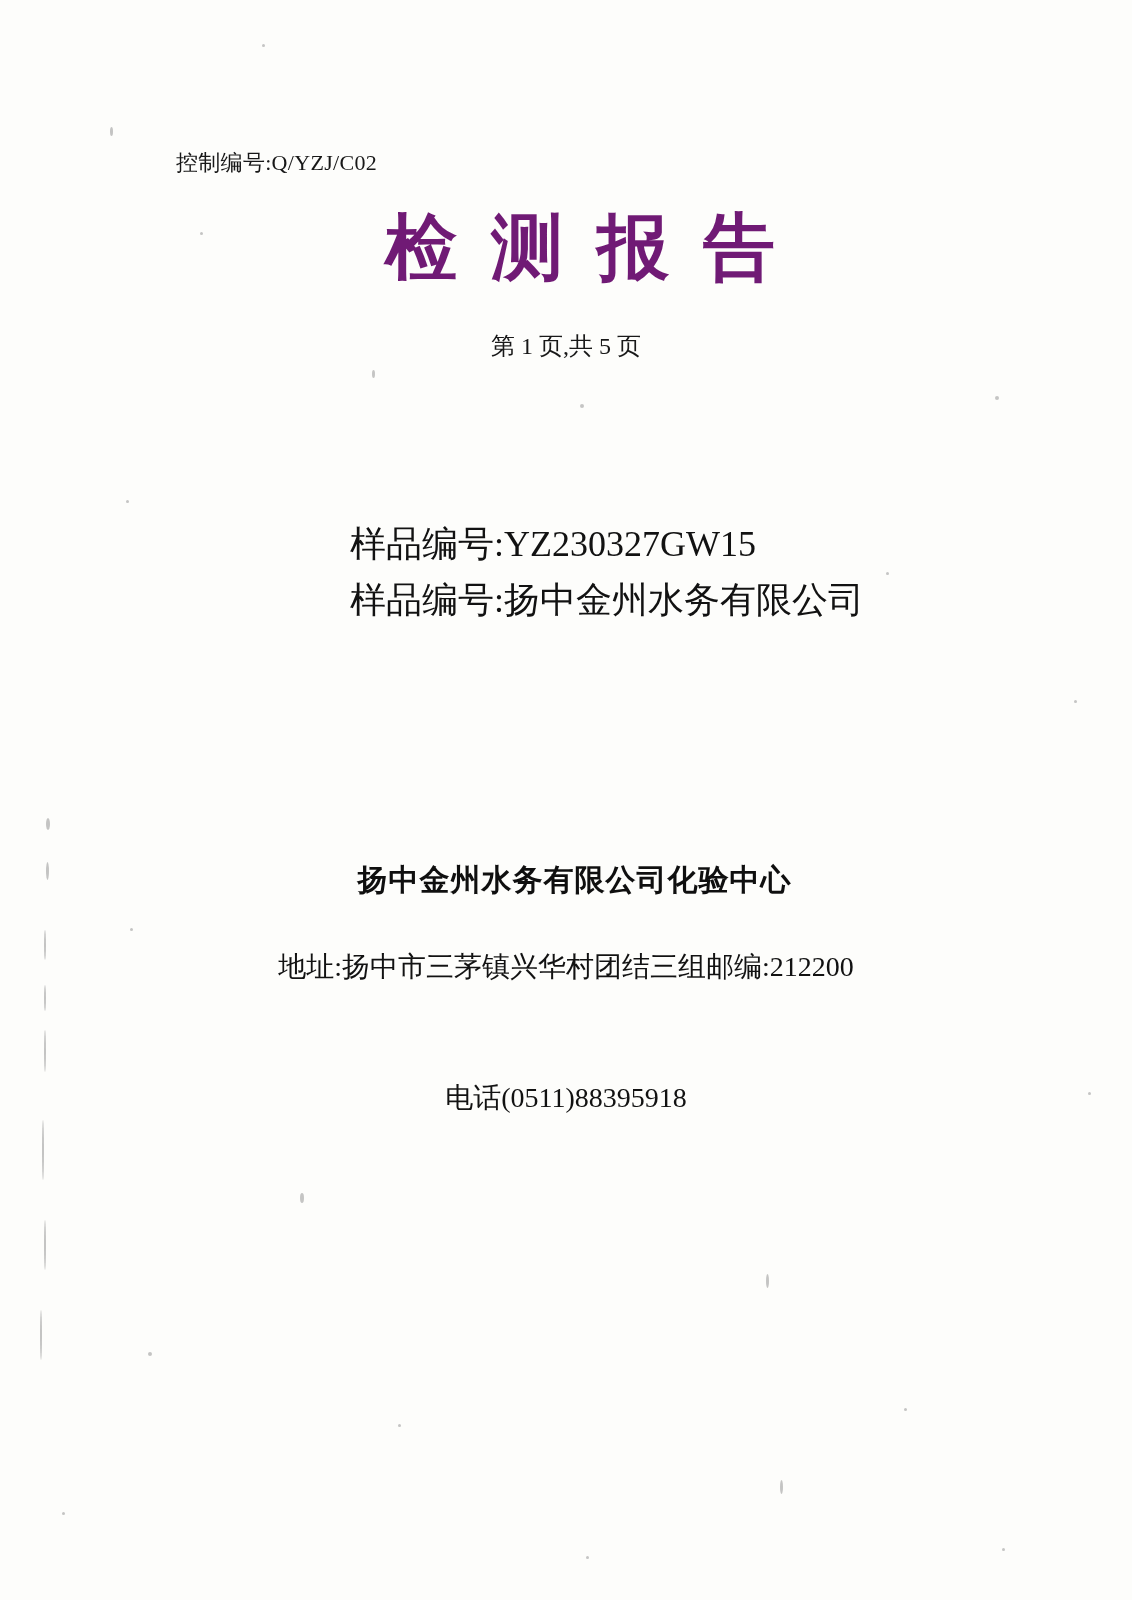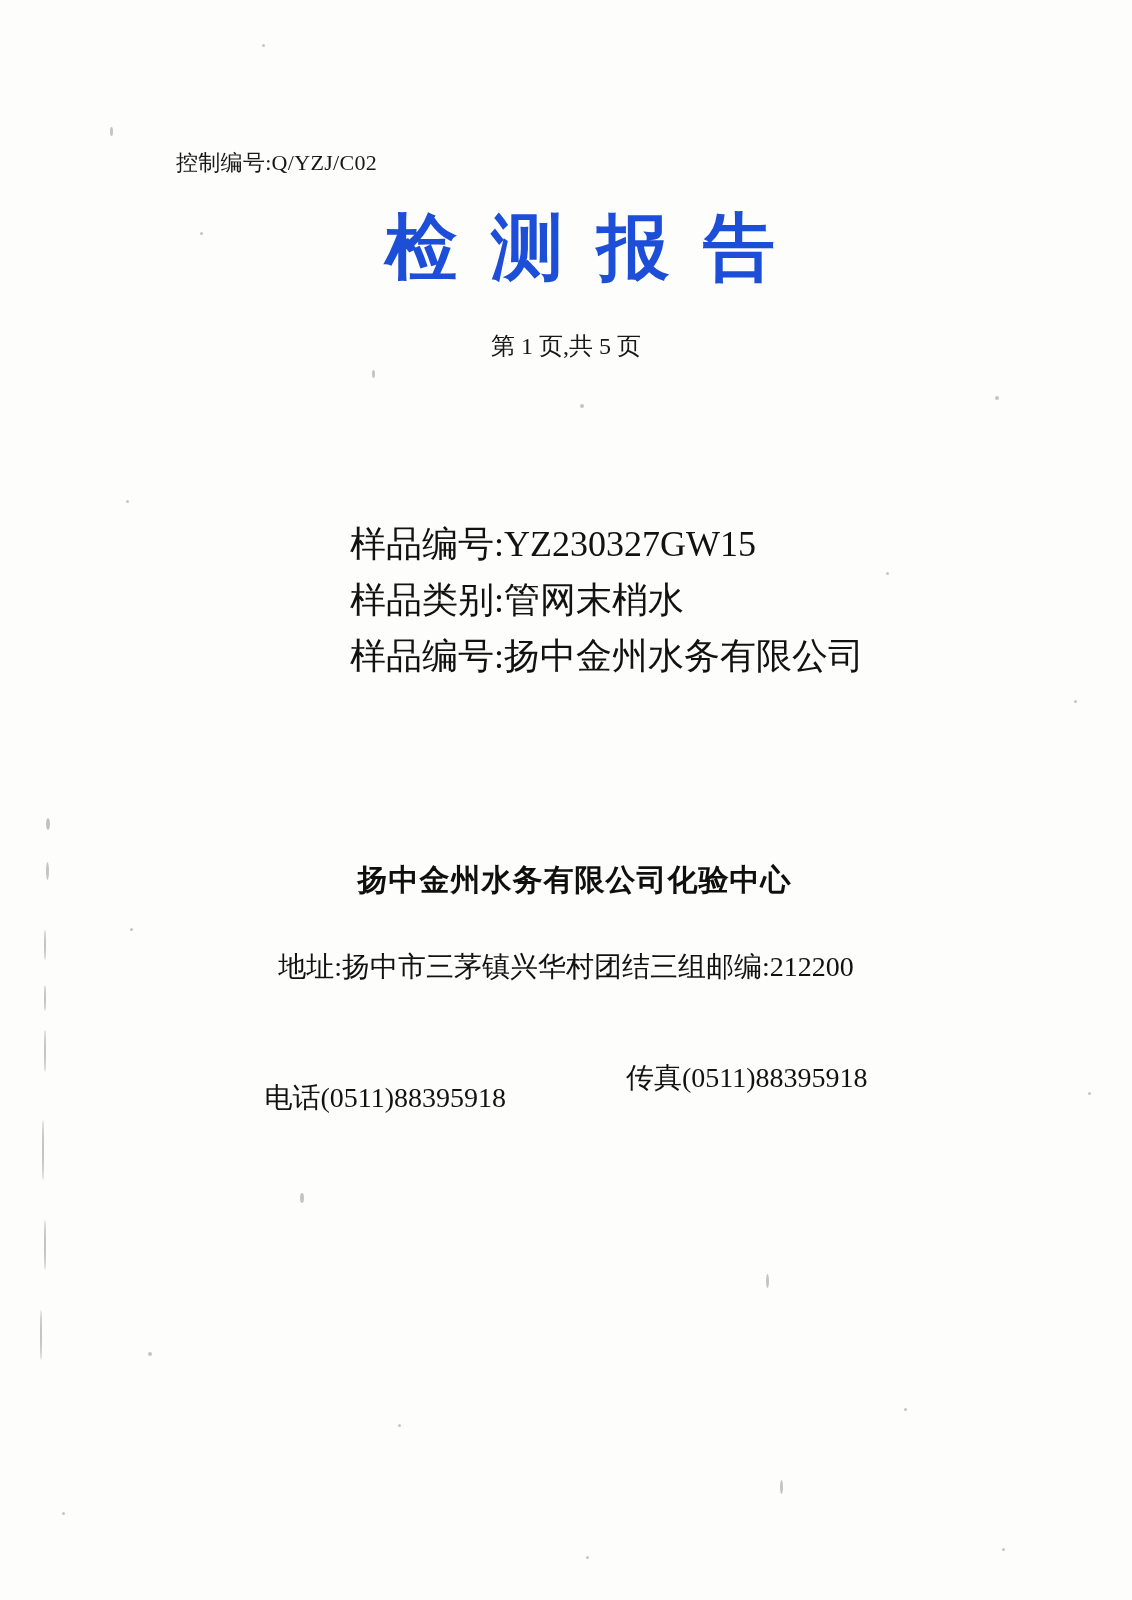--- a/index.html
+++ b/index.html
@@ -47,21 +47,21 @@
   .doc-title {
     position: absolute;
     left: 0;
     right: 0;
     top: 200px;
     text-align: center;
     font-size: 72px;
     font-weight: bold;
     letter-spacing: 34px;
     text-indent: 34px;
-    color: #1d4ed8;
+    color: #701a75;
     font-family: Liberation Sans, sans-serif;
     margin-left: 28px;
   }
 
   .page-count {
     position: absolute;
     left: 0;
     right: 0;
     top: 330px;
     text-align: center;
@@ -124,34 +124,32 @@
 <div class="page">
 
   <div class="control-no">控制编号:Q/YZJ/C02</div>
 
   <div class="doc-title">检测报告</div>
 
   <div class="page-count">第 1 页,共 5 页</div>
 
   <div class="meta-block">
     <div class="meta-line">样品编号:YZ230327GW15</div>
-    <div class="meta-line">样品类别:管网末梢水</div>
     <div class="meta-line">样品编号:扬中金州水务有限公司</div>
   </div>
 
   <div class="org-name">扬中金州水务有限公司化验中心</div>
 
   <div class="addr-row">
     <span>地址:扬中市三茅镇兴华村团结三组</span>
     <span>邮编:212200</span>
   </div>
 
   <div class="contact-row">
     <span class="tel">电话(0511)88395918</span>
-    <span class="fax">传真(0511)88395918</span>
   </div>
 
   <div class="noise">
     <div class="speck" style="left:262px; top:44px; width:3px; height:3px;"></div>
     <div class="speck" style="left:110px; top:127px; width:3px; height:9px;"></div>
     <div class="speck" style="left:200px; top:232px; width:3px; height:3px;"></div>
     <div class="speck" style="left:580px; top:404px; width:4px; height:4px;"></div>
     <div class="speck" style="left:995px; top:396px; width:4px; height:4px;"></div>
     <div class="speck" style="left:372px; top:370px; width:3px; height:8px;"></div>
     <div class="speck" style="left:126px; top:500px; width:3px; height:3px;"></div>

